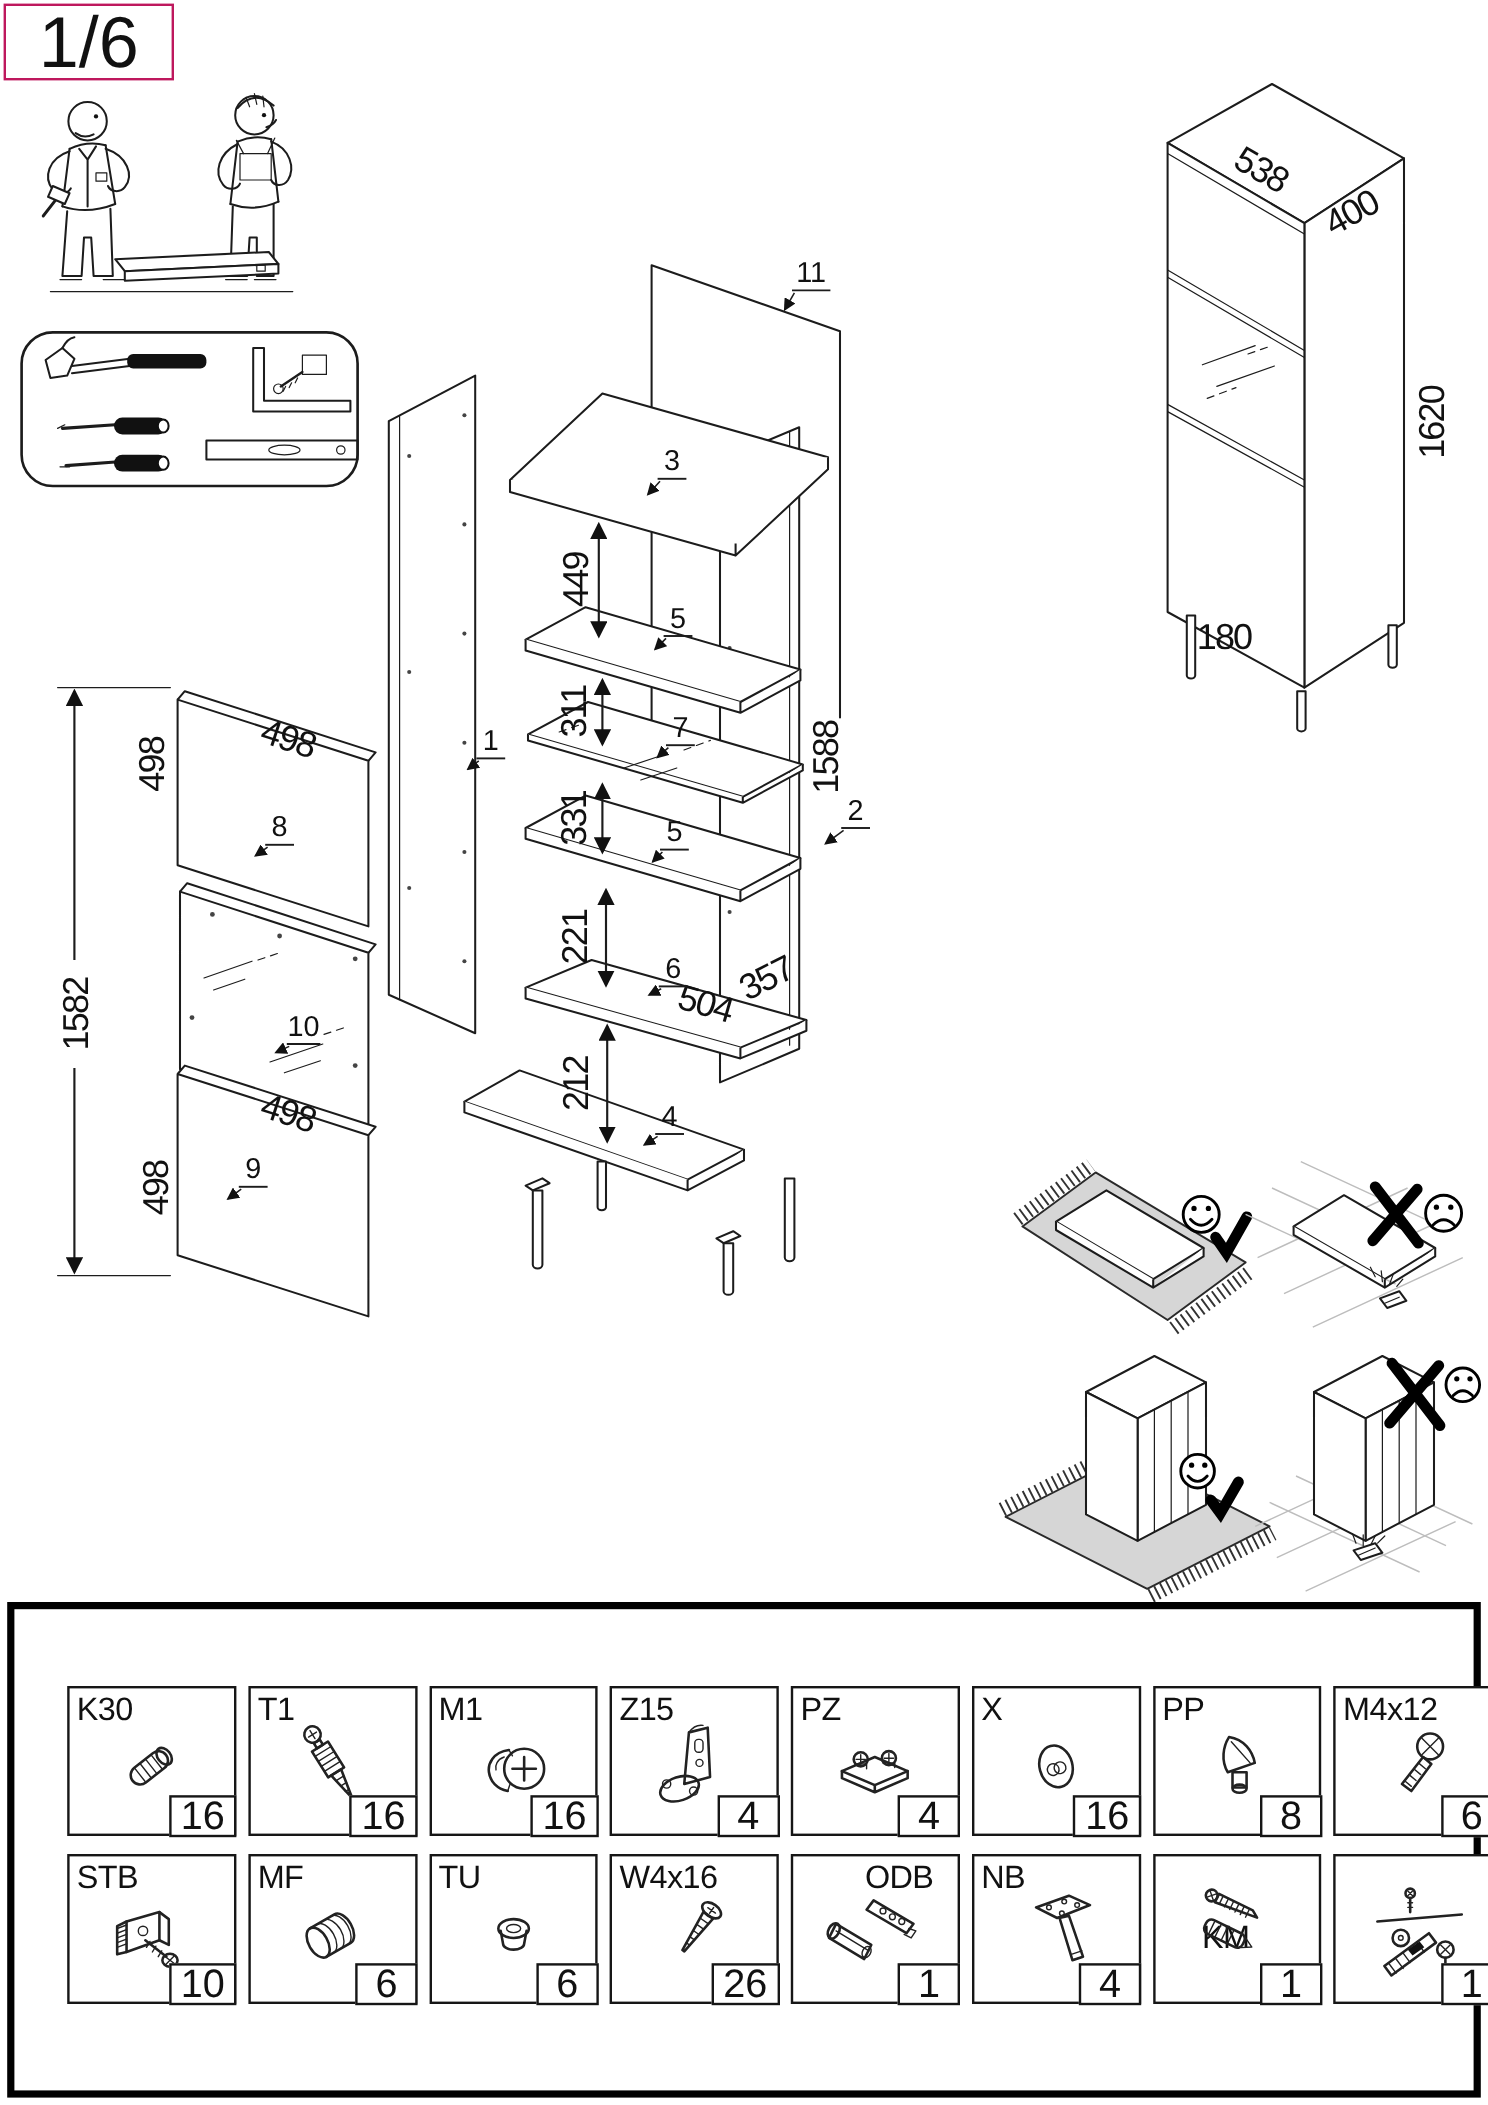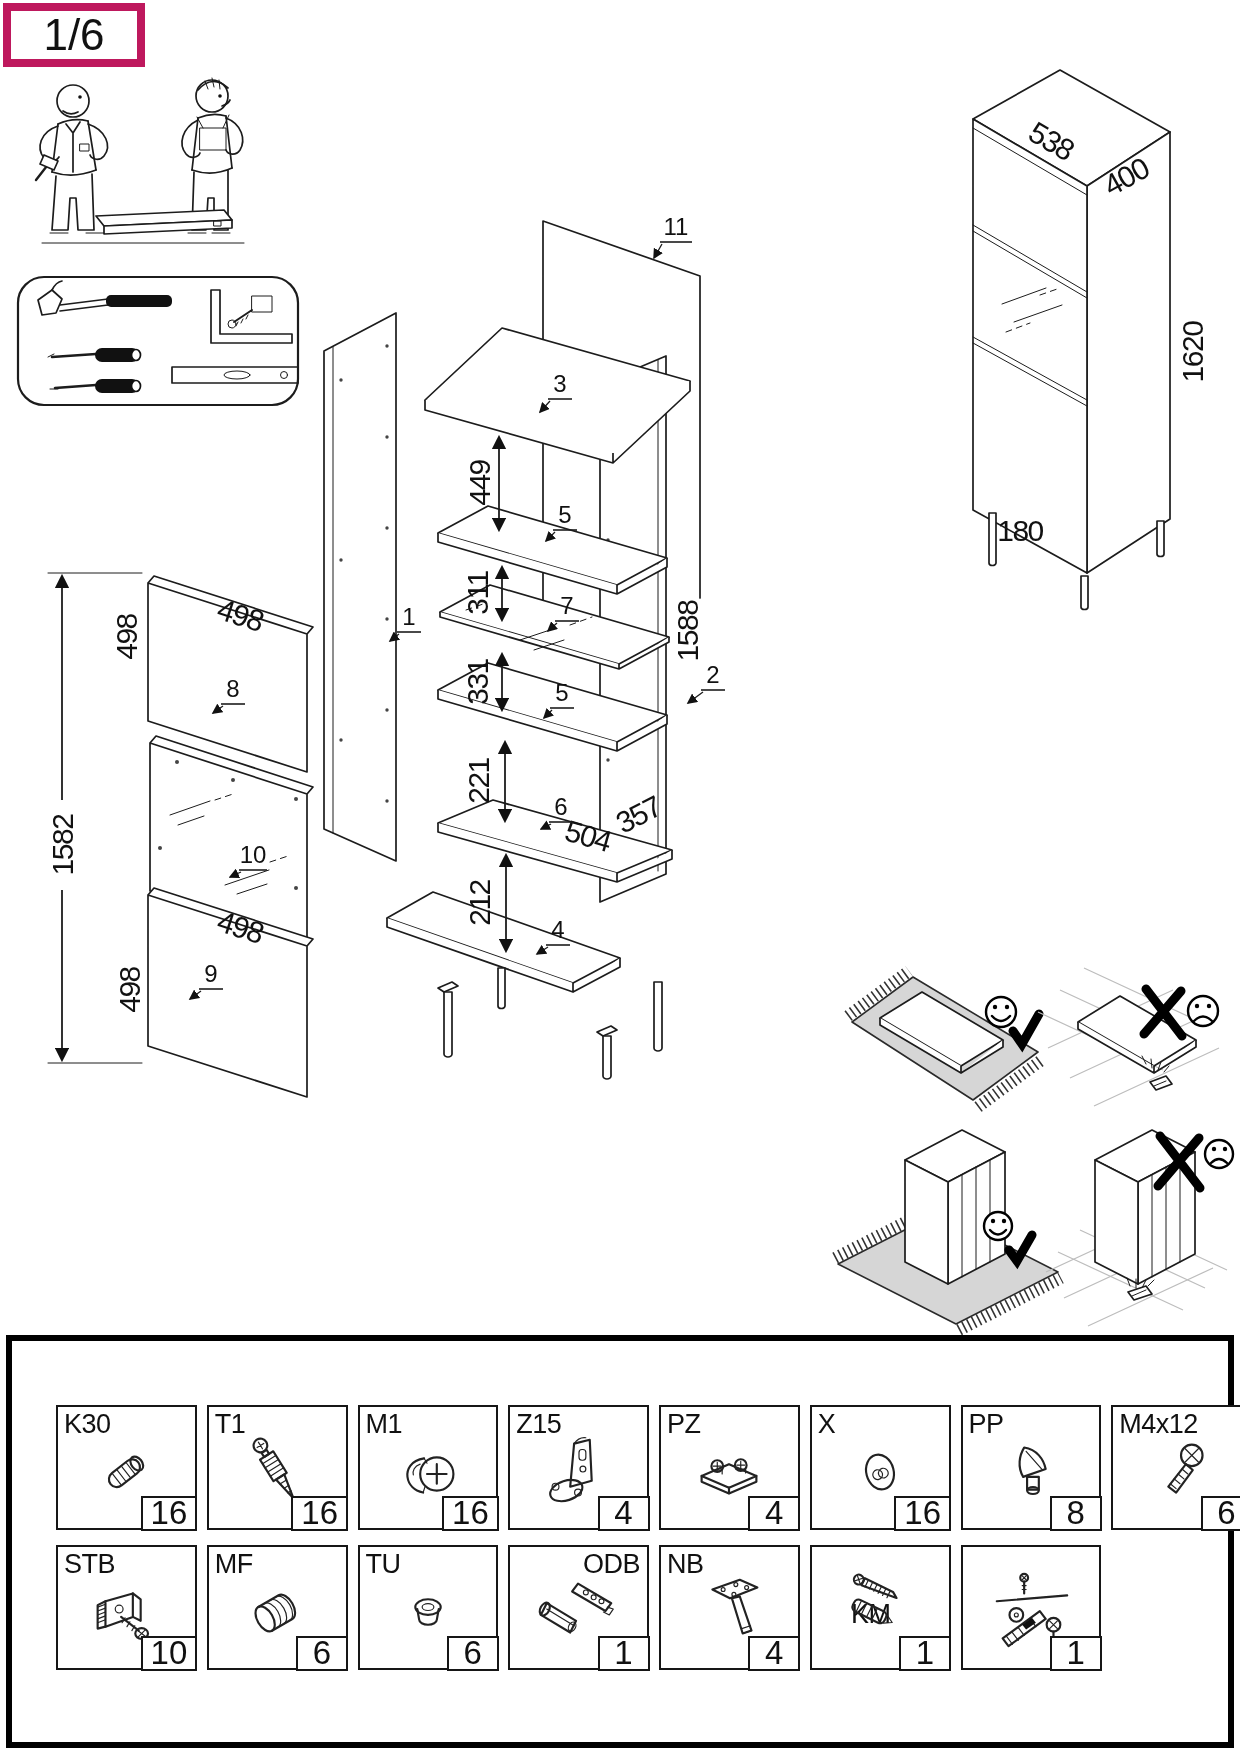--- a/index.html
+++ b/index.html
@@ -1,20 +1,20 @@
 <!DOCTYPE html>
 <html><head>
 <meta charset="utf-8">
 <style>
   html,body{margin:0;padding:0;background:#fff}
   .page{position:relative;width:1240px;height:1754px;background:#fff;overflow:hidden;
         font-family:"Liberation Sans","DejaVu Sans",sans-serif;color:#111}
-  .pagenum-box{position:absolute;left:3px;top:3px;width:142px;height:64px;border:8px solid #be185d;
+  .pagenum-box{position:absolute;left:3px;top:3px;width:142px;height:64px;border:2px solid #be185d;
         box-sizing:border-box;display:flex;align-items:center;justify-content:center;
-        font-size:44px;background:#fff}
+        font-size:60px;background:#fff}
   .doc-title{position:absolute;top:14px;right:142px;font-size:37px;letter-spacing:.5px;white-space:nowrap}
   .scene{position:absolute;left:0;top:0}
   .scene text{font-family:"Liberation Sans","DejaVu Sans",sans-serif;fill:#111}
   .t30{font-size:30px;letter-spacing:-1.5px}
   .t24{font-size:24px}
   .ln{fill:none;stroke:#1c1c1c;stroke-width:1.7;stroke-linejoin:round;stroke-linecap:round}
   .lnw{fill:#fff;stroke:#1c1c1c;stroke-width:1.7;stroke-linejoin:round}
   .thin{fill:none;stroke:#1c1c1c;stroke-width:1;stroke-linecap:round}
   .dim{stroke:#1c1c1c;stroke-width:1.8;fill:none}
   .lead{stroke:#1c1c1c;stroke-width:1.3;fill:none}
@@ -28,21 +28,21 @@
   .face{fill:#fff;stroke:#000;stroke-width:2.4}
   .facef{fill:#000;stroke:none}
   .facemouth{fill:none;stroke:#000;stroke-width:2.4;stroke-linecap:round}
   
   .bottom-frame{position:absolute;left:6px;top:1335px;width:1228px;height:413px;
         border:6px solid #000;box-sizing:border-box;background:#fff}
   .hw-grid{position:absolute;left:56px;top:1405px;width:1196px;display:grid;
         grid-template-columns:repeat(8,1fr);column-gap:10px;row-gap:15px}
   .hw-cell{position:relative;height:125px;border:2.5px solid #161616;background:#fff;box-sizing:border-box}
   .hw-label{position:absolute;left:6px;top:2px;font-size:27px;letter-spacing:-.5px}
-  .hw-label.tr{left:auto;right:7px}
+  .hw-label.tr{left:auto;right:20px}
   .hw-label.km{left:auto;top:auto;right:58px;bottom:38px}
   .hw-count{position:absolute;right:-2.5px;bottom:-2.5px;min-width:52px;height:35px;
         border:2.5px solid #161616;background:#fff;box-sizing:border-box;
         display:flex;align-items:center;justify-content:center;font-size:33px;padding:0 8px}
   .hw-icon{position:absolute;left:50%;top:54%;transform:translate(-50%,-50%);width:88px;height:88px}
   .hw-icon path,.hw-icon rect,.hw-icon circle,.hw-icon ellipse,.hw-icon line{
         fill:none;stroke:#222;stroke-width:2.2;stroke-linejoin:round;stroke-linecap:round}
   .hw-icon .tn{stroke-width:1.2}
   .hw-icon .fb{fill:#111;stroke:none}
 </style>
@@ -488,20 +488,32 @@
     <div class="hw-cell">
       <span class="hw-label">TU</span>
       <svg class="hw-icon" viewBox="0 0 90 90">
         <ellipse cx="45" cy="40" rx="13" ry="8"></ellipse>
         <ellipse cx="45" cy="40" rx="6" ry="3.5" class="tn"></ellipse>
         <path d="M34 42 l2 11 a9 5 0 0 0 18 0 l2 -11"></path>
       </svg>
       <span class="hw-count">6</span>
     </div>
     <div class="hw-cell">
+      <span class="hw-label">W4x16</span>
+      <svg class="hw-icon" viewBox="0 0 90 90">
+        <g transform="rotate(35 45 45)">
+          <ellipse cx="45" cy="20" rx="9" ry="5.5"></ellipse>
+          <path d="M41 20 h8 M45 17 v6" class="tn"></path>
+          <path d="M40 25 L50 25 L46 62 L44 62 Z"></path>
+          <path d="M41 31 h8 M41.5 37 h7 M42 43 h6 M42.5 49 h5 M43 55 h4" class="tn"></path>
+        </g>
+      </svg>
+      <span class="hw-count">26</span>
+    </div>
+    <div class="hw-cell">
       <span class="hw-label tr">ODB</span>
       <svg class="hw-icon" viewBox="0 0 90 90">
         <path d="M44 16 L78 36 L72 44 L38 24 Z"></path>
         <circle cx="52" cy="25" r="2.5" class="tn"></circle>
           <circle cx="60" cy="30" r="2.5" class="tn"></circle>
         <circle cx="68" cy="34" r="2.5" class="tn"></circle>
         <path d="M74 40 l6 2 l-4 6 l-6 -3" class="tn"></path>
         <path d="M12 36 L42 54 L36 66 L6 48 Z"></path>
         <ellipse cx="10" cy="42" rx="4.5" ry="7" transform="rotate(28 10 42)"></ellipse>
         <path d="M12 42 L40 59" class="tn"></path>

